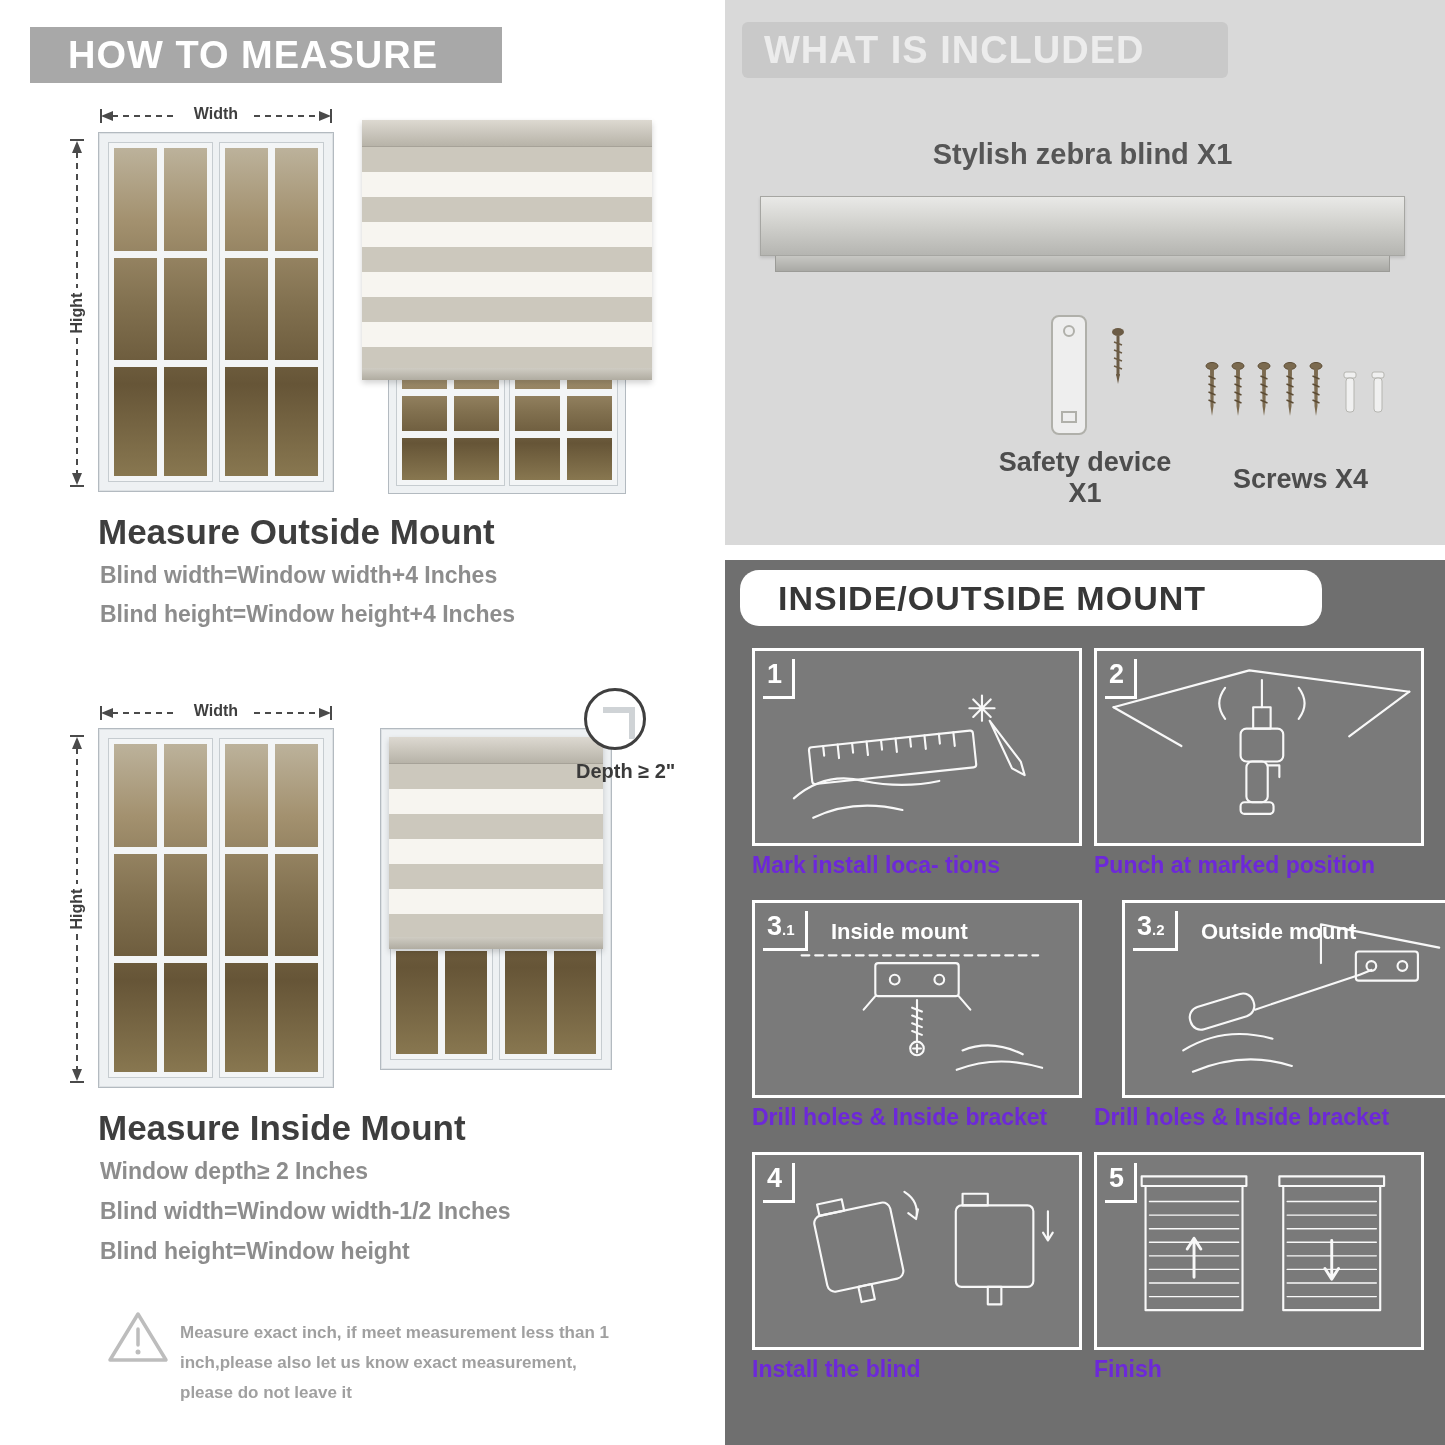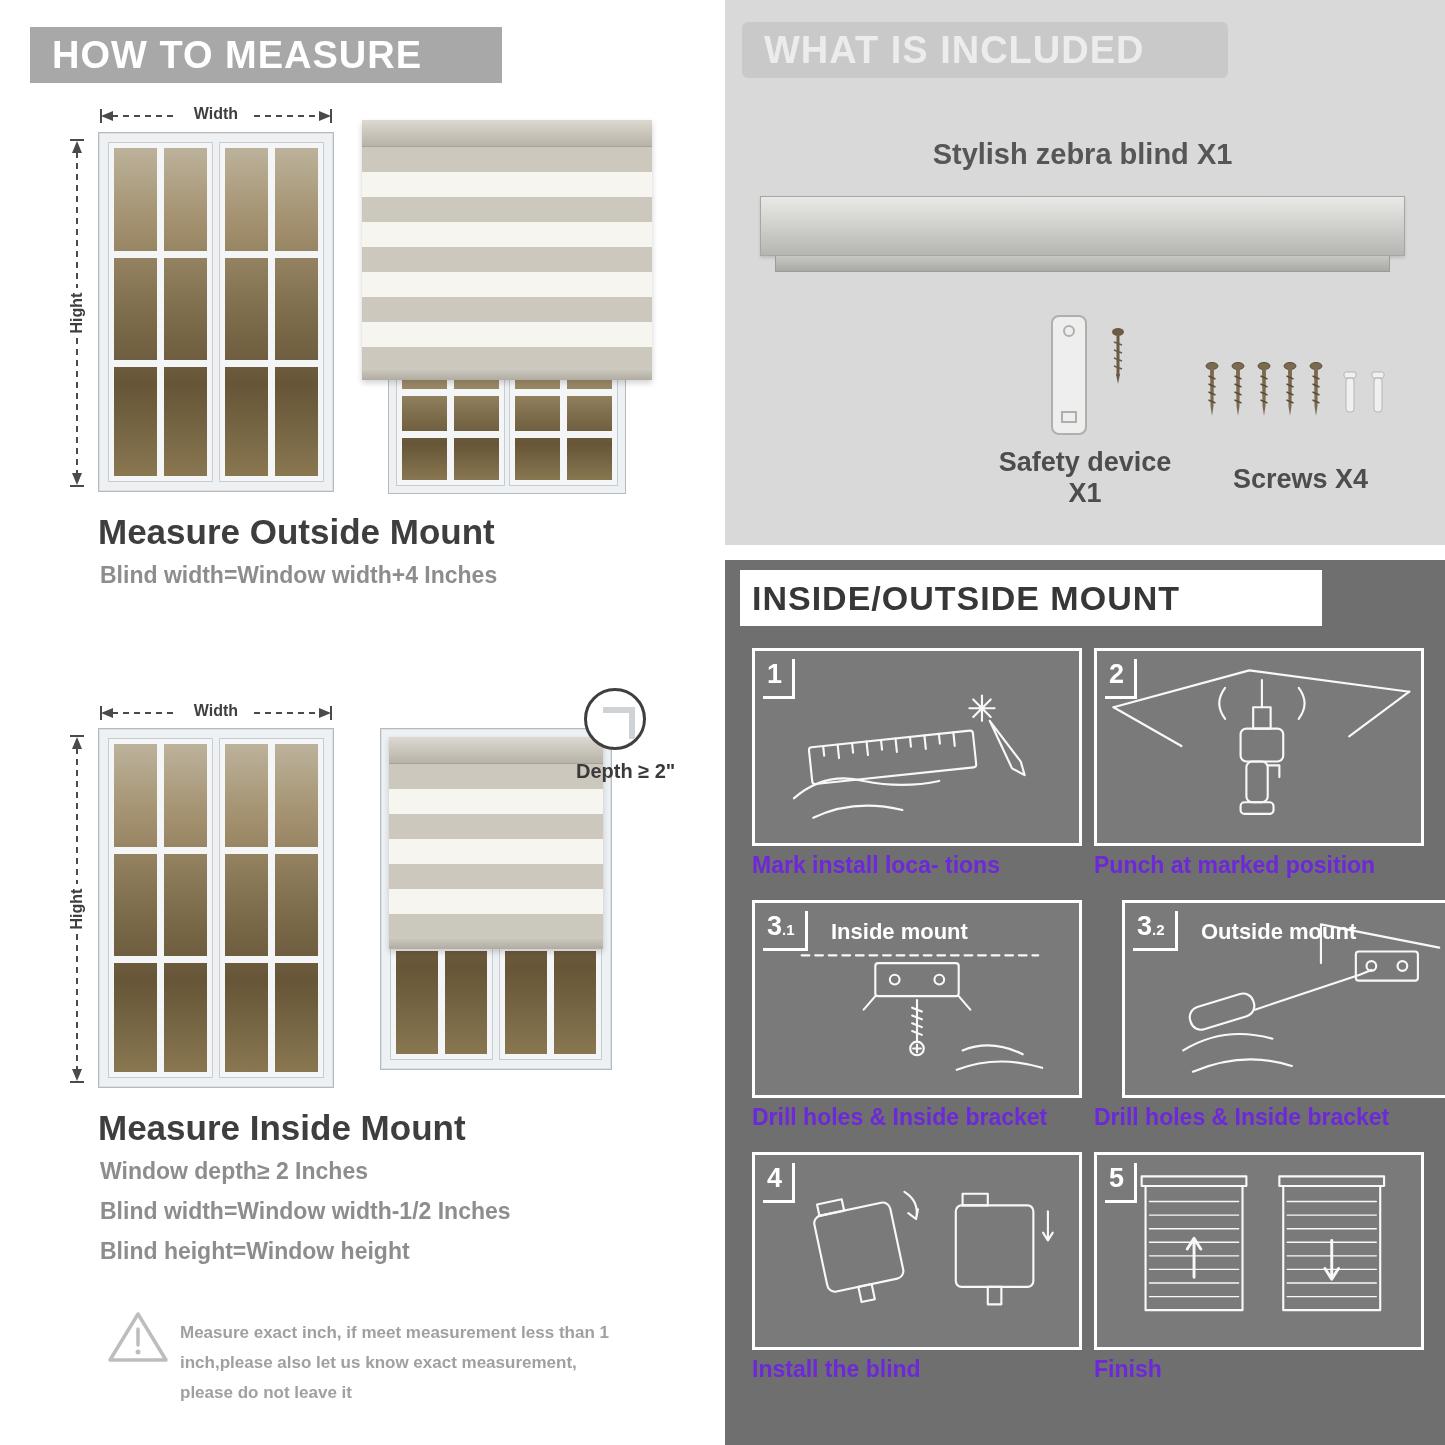--- a/index.html
+++ b/index.html
@@ -7,21 +7,21 @@
     width:1445px;height:1445px;position:relative;background:#fff;
     font-family:"Liberation Sans", sans-serif;overflow:hidden;
   }
   section{position:absolute;inset:0;margin:0;padding:0;}
   .abs{position:absolute;}
 
   
   .ht-banner{
     position:absolute;left:30px;top:27px;width:472px;height:56px;
     background:#a8a8a8;color:#fff;font-size:38px;font-weight:700;
-    line-height:56px;padding-left:22px;letter-spacing:1px;box-sizing:border-box;
+    line-height:56px;padding-left:38px;letter-spacing:1px;box-sizing:border-box;
   }
   .mtitle{position:absolute;margin:0;font-size:35px;font-weight:700;color:#3e3e3e;}
   .mline{position:absolute;margin:0;font-size:23px;font-weight:700;color:#8d8d8d;}
 
   
   .window{
     position:absolute;box-sizing:border-box;background:#eef1f3;
     border:1px solid #b3bac0;box-shadow:0 0 0 1px #dde1e4 inset;
     padding:10px;display:flex;gap:8px;
   }
@@ -99,22 +99,22 @@
     background:linear-gradient(180deg,#c7c7c3,#a9a9a5);
     border:1px solid #9b9b97;border-top:none;box-sizing:border-box;
   }
   .inc-group{position:absolute;text-align:center;}
   .inc-icon{height:128px;display:flex;align-items:center;justify-content:center;}
   .inc-label{font-size:27px;font-weight:700;color:#4d4d4d;margin-top:6px;}
 
   
   .panel-dark{position:absolute;left:725px;top:560px;width:720px;height:885px;background:#6f6f6f;}
   .mount-banner{
-    position:absolute;left:740px;top:570px;width:582px;height:56px;background:#fff;border-radius:0;
-    color:#373737;font-size:34px;font-weight:700;line-height:56px;padding-left:12px;
+    position:absolute;left:740px;top:570px;width:582px;height:56px;background:#fff;border-radius:19px;
+    color:#373737;font-size:34px;font-weight:700;line-height:56px;padding-left:38px;
     letter-spacing:1px;box-sizing:border-box;
   }
   .cell{
     position:absolute;width:330px;height:198px;background:#7a7a7a;
     border:3px solid #fff;box-sizing:border-box;
   }
   .cell svg.art{position:absolute;inset:0;width:100%;height:100%;}
   .badge{
     position:absolute;top:8px;left:8px;padding:0 10px 6px 4px;
     border-right:3px solid #fff;border-bottom:3px solid #fff;
@@ -173,20 +173,21 @@
     </div>
     <div class="bf-blind" style="left:0;right:0;top:0;height:260px;">
       <div class="cassette"></div>
       <div class="stripes"></div>
       <div class="rail"></div>
     </div>
   </div>
 
   <h2 class="mtitle" style="left:98px;top:512px;">Measure Outside Mount</h2>
   <p class="mline" style="left:100px;top:562px;">Blind width=Window width+4 Inches</p>
+  <p class="mline" style="left:100px;top:601px;">Blind height=Window height+4 Inches</p>
 
   <div class="harrow" style="left:98px;top:703px;width:236px;">
     <svg width="236" height="20" viewBox="0 0 236 20">
       <g stroke="#4a4a4a" stroke-width="2">
         <line x1="3" y1="3" x2="3" y2="17"></line>
           <line x1="233" y1="3" x2="233" y2="17"></line>
         <line x1="14" y1="10" x2="80" y2="10" stroke-dasharray="6 5"></line>
         <line x1="156" y1="10" x2="222" y2="10" stroke-dasharray="6 5"></line>
       </g>
       <polygon points="3,10 15,5 15,15" fill="#4a4a4a"></polygon>

